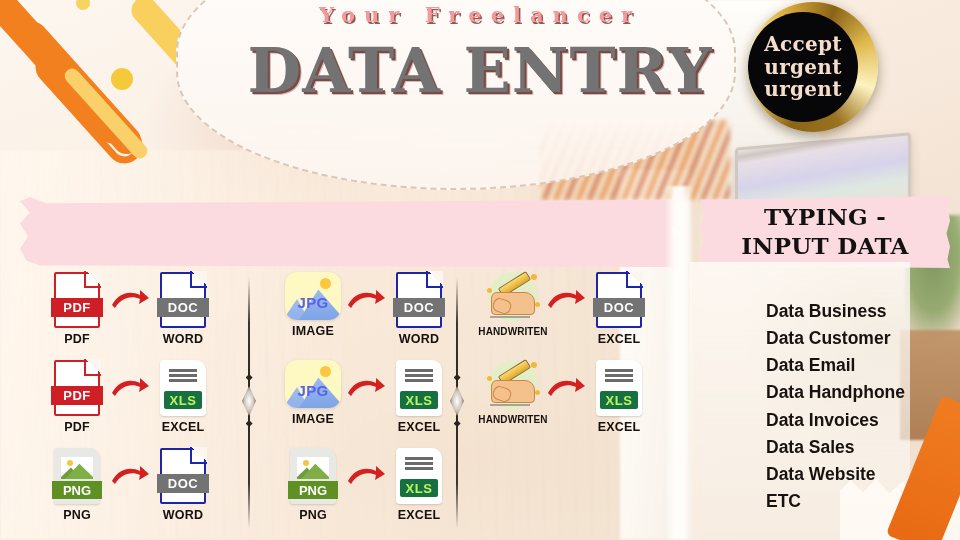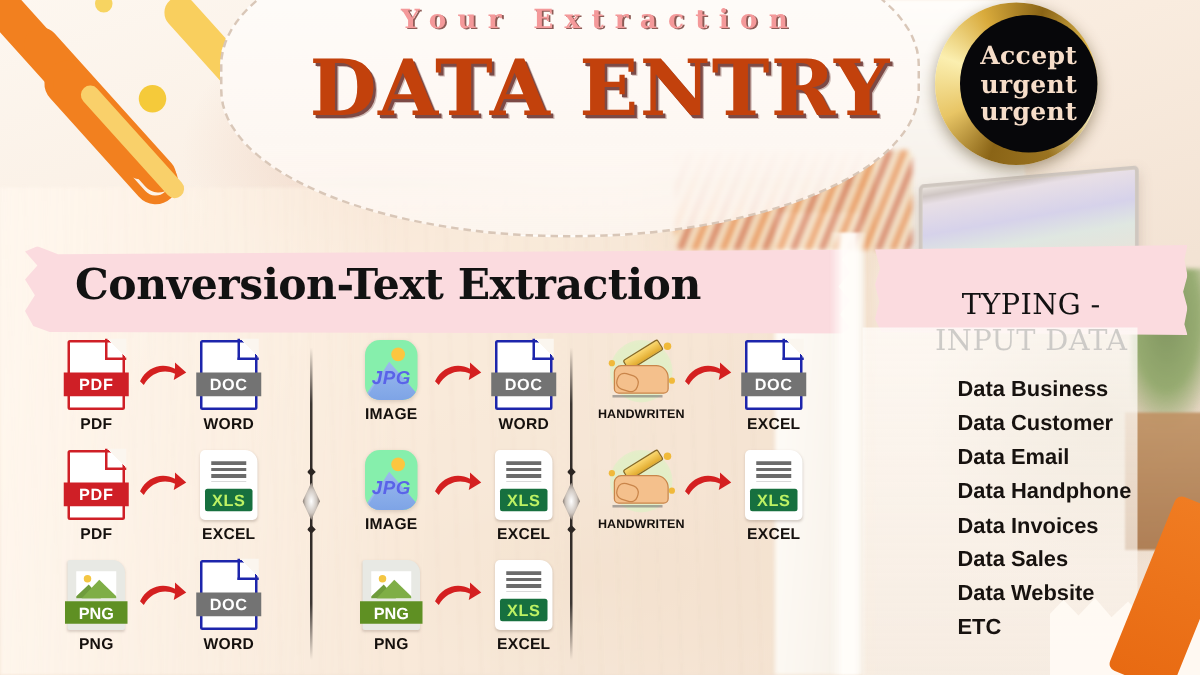--- a/index.html
+++ b/index.html
@@ -52,43 +52,43 @@
   .title-card{position:absolute;left:176px;top:-66px;width:556px;height:252px;
     background:linear-gradient(180deg,#fffdfb 0%,#fdf7f2 70%,rgba(253,247,242,.82) 100%);
     border:2px dashed #d9c7b8;border-radius:50%/46%;}
 
   
   .kicker{position:absolute;left:0;right:0;top:2px;text-align:center;
     font-family:"DejaVu Serif", serif;font-weight:700;font-size:21px;letter-spacing:9px;
     color:#f4999a;text-shadow:1.5px 1.5px 0 #8d5b56;}
   .headline{position:absolute;left:0;right:0;top:34px;text-align:center;
     font-family:"DejaVu Serif", serif;font-weight:700;font-size:62px;letter-spacing:1px;
-    color:#c2410c;text-shadow:2px 2px 0 #7c4a46, 3px 3px 0 rgba(124,74,70,.35);}
+    color:#737373;text-shadow:2px 2px 0 #7c4a46, 3px 3px 0 rgba(124,74,70,.35);}
 
   
   .badge{position:absolute;left:748px;top:2px;width:130px;height:130px;border-radius:50%;
     background:conic-gradient(from 200deg,#8a6416,#e8c565,#fbefb0,#d9ab3c,#8a6416,#e0b94e,#fdf3c0,#9a7320,#8a6416);
-    display:flex;align-items:center;justify-content:flex-end;
+    display:flex;align-items:center;justify-content:flex-start;
     box-shadow:0 4px 12px rgba(70,50,10,.45);}
   .badge-inner{width:110px;height:110px;border-radius:50%;background:#07070a;
     display:flex;flex-direction:column;align-items:center;justify-content:center;
     font-family:"DejaVu Serif", serif;font-weight:700;font-size:20px;line-height:1.12;
     color:#f6ddc9;text-align:center;letter-spacing:.3px;}
 
   
   .pink-band{position:absolute;background:#fbdbdf;}
   .band-left{left:20px;top:197px;width:660px;height:70px;
     clip-path:polygon(0 6%,1.5% 0,4% 9%,100% 4%,99% 15%,100% 30%,98.6% 46%,100% 62%,98.8% 78%,100% 93%,99% 100%,3% 98%,1% 91%,0 74%,1.2% 56%,0 38%,1.5% 22%);}
   .band-right{left:700px;top:196px;width:250px;height:72px;
     clip-path:polygon(0 5%,100% 0,99% 16%,100% 34%,98.6% 52%,100% 70%,99% 88%,100% 100%,2% 97%,0 82%,1.4% 63%,0 44%,1.6% 26%);}
 
   .left-title{position:absolute;left:60px;top:208px;width:600px;
     font-family:"DejaVu Serif", serif;font-weight:700;font-size:34px;color:#121212;letter-spacing:-.4px;}
   .right-title{position:absolute;left:705px;top:203px;width:240px;text-align:center;
-    font-family:"DejaVu Serif", serif;font-weight:400;font-size:23px;line-height:1.25;color:#121212;letter-spacing:.3px;margin-top:27px;}
+    font-family:"DejaVu Serif", serif;font-weight:700;font-size:23px;line-height:1.25;color:#121212;letter-spacing:.3px;}
 
   
   .right-panel-bg{position:absolute;left:690px;top:262px;width:220px;height:278px;
     background:linear-gradient(180deg,rgba(255,252,248,.80),rgba(250,243,235,.62));filter:blur(.4px);}
   .typing-list{position:absolute;left:726px;top:282px;width:220px;}
   .typing-list li{list-style:none;font-weight:700;font-size:17.5px;color:#17120f;
     line-height:1.55;white-space:nowrap;}
 
   
   .conv-col{position:absolute;top:272px;}
@@ -114,22 +114,22 @@
 
   .xlsicon{position:relative;width:46px;height:56px;}
   .xlsicon .sheet{position:absolute;inset:0;background:#fff;border-radius:4px 10px 4px 4px;
     box-shadow:0 1px 2px rgba(120,100,90,.28);}
   .xlsicon .lines{position:absolute;left:9px;right:9px;top:9px;height:16px;
     background:repeating-linear-gradient(180deg,#6b6b6b 0 2.6px,#ffffff 2.6px 5.2px);}
   .xlsicon .tag{position:absolute;left:4px;right:4px;top:31px;height:18px;background:#17703f;
     border-radius:2px;display:flex;align-items:center;justify-content:center;
     color:#bef264;font-weight:700;font-size:13px;letter-spacing:.5px;}
 
-  .imgicon{position:relative;width:42px;height:48px;border-radius:12px;overflow:hidden;
-    background:#86efac;box-shadow:0 1px 3px rgba(120,100,90,.22);font-style:italic;}
+  .imgicon{position:relative;width:56px;height:48px;border-radius:12px;overflow:hidden;
+    background:#fef9c3;box-shadow:0 1px 3px rgba(120,100,90,.22);}
   .imgicon .sun{position:absolute;right:10px;top:6px;width:11px;height:11px;border-radius:50%;background:#fcc63f;}
   .imgicon .hill{position:absolute;left:-2px;bottom:0;width:54px;height:30px;
     background:linear-gradient(180deg,#a8c4f2,#8fb0ea);
     clip-path:polygon(0 100%,26% 30%,48% 100%,0 100%);}
   .imgicon .hill2{position:absolute;right:-4px;bottom:0;width:46px;height:34px;
     background:linear-gradient(180deg,#9ebcef,#7ea4e6);
     clip-path:polygon(0 100%,42% 10%,100% 100%);}
   .imgicon .lbl{position:absolute;left:0;right:0;bottom:9px;text-align:center;
     color:#5a63e8;font-weight:700;font-size:15px;letter-spacing:.4px;}
 
@@ -199,35 +199,34 @@
 
   <div class="deco-bar" style="left:-36px;top:54px;width:190px;height:30px;background:#f2801f;transform:rotate(48deg);"></div>
   <div class="deco-bar" style="left:-4px;top:74px;width:168px;height:28px;background:#f2801f;transform:rotate(48deg);"></div>
   <div class="deco-bar" style="left:18px;top:88px;width:128px;height:22px;background:transparent;border:7px solid #f2801f;transform:rotate(48deg);"></div>
   <div class="deco-bar" style="left:116px;top:32px;width:120px;height:26px;background:#f9cf5e;transform:rotate(48deg);"></div>
   <div class="deco-bar" style="left:48px;top:106px;width:116px;height:15px;background:#f9d06a;transform:rotate(48deg);"></div>
   <div class="dot" style="left:111px;top:68px;width:22px;height:22px;background:#f5ca3a;"></div>
   <div class="dot" style="left:76px;top:-4px;width:14px;height:14px;background:#f7d461;"></div>
 
   <div class="title-card"></div>
-  <div class="kicker">Your Extraction</div>
+  <div class="kicker">Your Freelancer</div>
   <div class="headline">DATA ENTRY</div>
 
   <div class="badge">
     <div class="badge-inner">
       <span>Accept</span>
       <span>urgent</span>
       <span>urgent</span>
     </div>
   </div>
 
   <div class="pink-band band-left"></div>
   <div class="pink-band band-right"></div>
 
-  <div class="left-title">Conversion-Text Extraction</div>
   <div class="right-title">
     <div>TYPING -</div>
     <div>INPUT DATA</div>
   </div>
 
   <div class="seam"></div>
 
   <div class="right-panel-bg"></div>
   <ul class="typing-list" id="typing-list">
       <li>Data Business</li>

